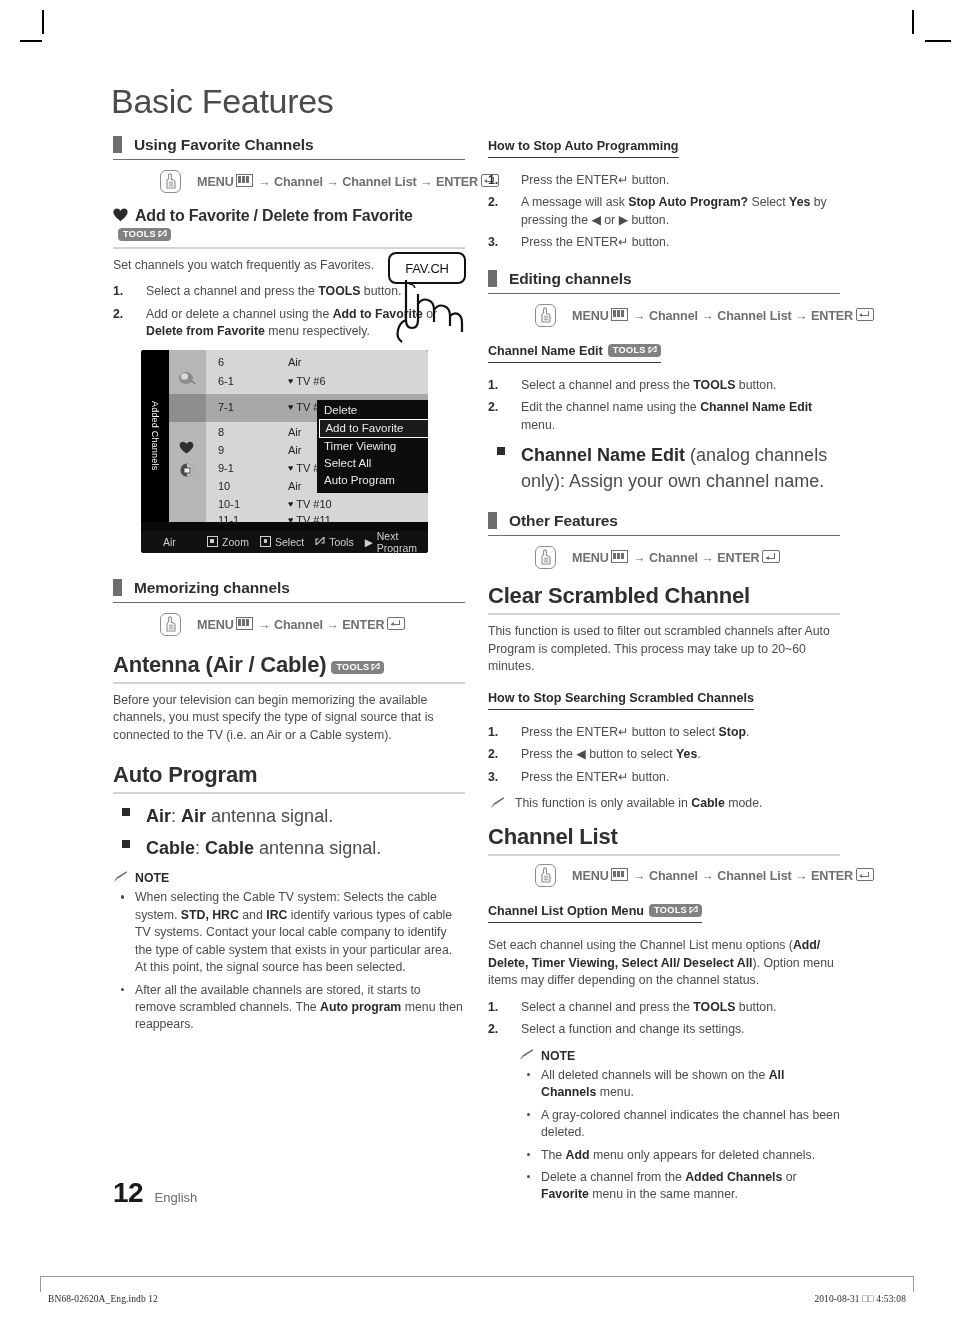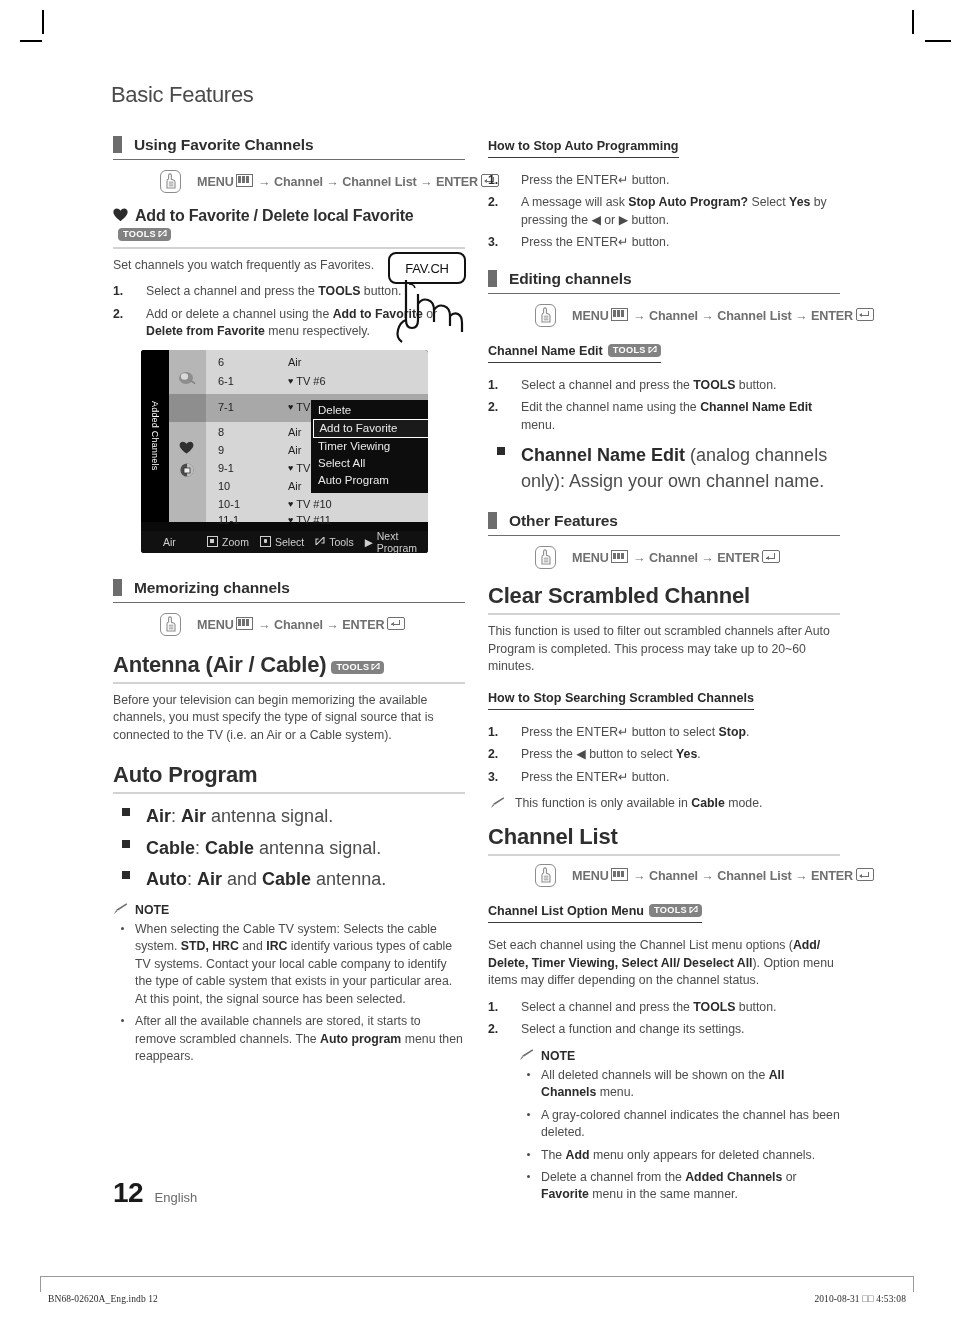--- a/index.html
+++ b/index.html
@@ -31,21 +31,21 @@
   .footer-right{right:48px;}
 
   
   .col{position:absolute;top:136px;width:352px;}
   .col-left{left:113px;}
   .col-right{left:488px;}
 
   
   .page-title{
     position:absolute;left:111px;top:84px;
-    font-size:22px;font-weight:400;color:#4a4a4a;
+    font-size:34px;font-weight:400;color:#4a4a4a;
     letter-spacing:-.3px;line-height:1;text-align:right;
   }
 
   
   .sec{position:relative;margin:0 0 10px 0;padding:0 0 5px 0;border-bottom:1.6px solid #6d6d6d;}
   .sec .bar{display:inline-block;width:9px;height:17px;background:#6d6d6d;vertical-align:-3px;margin-right:12px;}
   .sec .txt{display:inline-block;font-size:15.5px;font-weight:bold;color:#2f2f2f;letter-spacing:-.1px;}
 
   
   .bighead{margin:0 0 8px 0;padding-bottom:4px;border-bottom:2.5px solid #d2d2d2;}
@@ -126,21 +126,21 @@
   }
   .tv-iconcol{position:absolute;left:28px;top:0;width:37px;height:172px;background:#b6b6b6;}
   .tv-list{position:absolute;left:65px;top:0;right:0;height:172px;background:#d6d6d6;}
   .tv-rowhl{position:absolute;left:28px;top:44px;width:259px;height:28px;background:#8e8e8e;}
   .tv-rowhl2{position:absolute;left:65px;top:44px;width:222px;height:28px;background:#a8a8a8;}
   .tv-row{position:absolute;left:0;width:100%;height:19px;font-size:11px;color:#1e1e1e;}
   .tv-row .num{position:absolute;left:12px;}
   .tv-row .nm{position:absolute;left:82px;}
   .tv-heart{font-size:9px;vertical-align:1px;}
   .tv-menu{
-    position:absolute;left:170px;top:50px;width:120px;background:#0d0d0d;
+    position:absolute;left:176px;top:50px;width:120px;background:#0d0d0d;
     padding:2px 0 4px 0;
   }
   .tv-menu .mi{font-size:11.5px;color:#e9e9e9;padding:1.5px 0 1.5px 7px;line-height:1.22;}
   .tv-menu .mi.selected{border:1.6px solid #ffffff;background:#1a1a1a;padding-left:5.4px;margin:0 2px;}
   .tv-bottom{
     position:absolute;left:0;bottom:0;width:100%;height:22px;background:#111;
     display:flex;align-items:center;font-size:10.5px;color:#cfcfcf;
   }
   .tv-bottom .air{margin-left:22px;width:66px;}
   .tv-bottom .bi{margin-right:11px;display:flex;align-items:center;}
@@ -182,21 +182,21 @@
             <path d="M4 15 L4 8 Q4 6 5.6 6 L5.6 2.4 Q5.6 0.9 7 0.9 Q8.4 0.9 8.4 2.4 L8.4 6.3 L10.6 7 Q12 7.4 12 9 L12 15 Z" fill="none" stroke="#8c8c8c" stroke-width="1.1"></path>
             <path d="M5.8 9.2 h4.6 M5.8 11 h4.6 M5.8 12.8 h4.6" stroke="#8c8c8c" stroke-width=".9"></path>
           </svg>
       </span>
       <span class="pathtxt"><span>MENU</span><span class="menuglyph"><i></i><i></i><i></i></span> → <span>Channel</span> → <span>Channel List</span> → <span>ENTER</span><span class="enterglyph"></span></span>
     </div>
 
     <div class="bighead heart">
       <span class="heart-icon"><svg width="15" height="14" viewBox="0 0 15 14">
             <path d="M7.5 13.2 C2 9 0.4 6.4 0.4 4.1 C0.4 2 1.9 0.6 3.8 0.6 C5.2 0.6 6.6 1.4 7.5 2.8 C8.4 1.4 9.8 0.6 11.2 0.6 C13.1 0.6 14.6 2 14.6 4.1 C14.6 6.4 13 9 7.5 13.2 Z" fill="#2b2b2b"></path>
-          </svg></span><span class="t">Add to Favorite / Delete local Favorite</span><span class="tools"><span>TOOLS</span><span class="tg"><svg width="9" height="9" viewBox="0 0 9 9">
+          </svg></span><span class="t">Add to Favorite / Delete from Favorite</span><span class="tools"><span>TOOLS</span><span class="tg"><svg width="9" height="9" viewBox="0 0 9 9">
               <path d="M1 8 L1 2.6 L3.4 2.6 M8 1 L8 6.4 L5.6 6.4 M1.4 7.6 L7.6 1.4" stroke="#fff" stroke-width="1.1" fill="none"></path>
             </svg></span></span>
     </div>
 
     <p class="body">Set channels you watch frequently as Favorites.</p>
 
     <ol class="nl">
       <li><span class="n">1.</span><span>Select a channel and press the <b>TOOLS</b> button.</span></li>
       <li><span class="n">2.</span><span>Add or delete a channel using the <b>Add to Favorite</b> or <b>Delete from Favorite</b> menu respectively.</span></li>
     </ol>
@@ -325,21 +325,20 @@
     </div>
     <p class="body">Before your television can begin memorizing the available channels, you must specify the type of signal source that is connected to the TV (i.e. an Air or a Cable system).</p>
 
     <div class="bighead" style="margin-top:18px;">
       <span class="t">Auto Program</span>
     </div>
 
     <ul class="sq" style="margin-top:10px;">
       <li><span class="s"></span><span><b>Air</b>: <b>Air</b> antenna signal.</span></li>
       <li><span class="s"></span><span><b>Cable</b>: <b>Cable</b> antenna signal.</span></li>
-      <li><span class="s"></span><span><b>Auto</b>: <b>Air</b> and <b>Cable</b> antenna.</span></li>
     </ul>
 
     <div class="note">
       <div class="nh">
         <span class="pen"><svg width="15" height="13" viewBox="0 0 15 13">
               <path d="M1 12 L3.4 7.6 L13.4 1.2 L14.2 2.4 L4.4 9 Z" fill="#6f6f6f"></path>
               <path d="M3.6 7.8 L4.5 9.1" stroke="#fff" stroke-width=".7"></path>
             </svg></span>
         <span>NOTE</span>
       </div>

